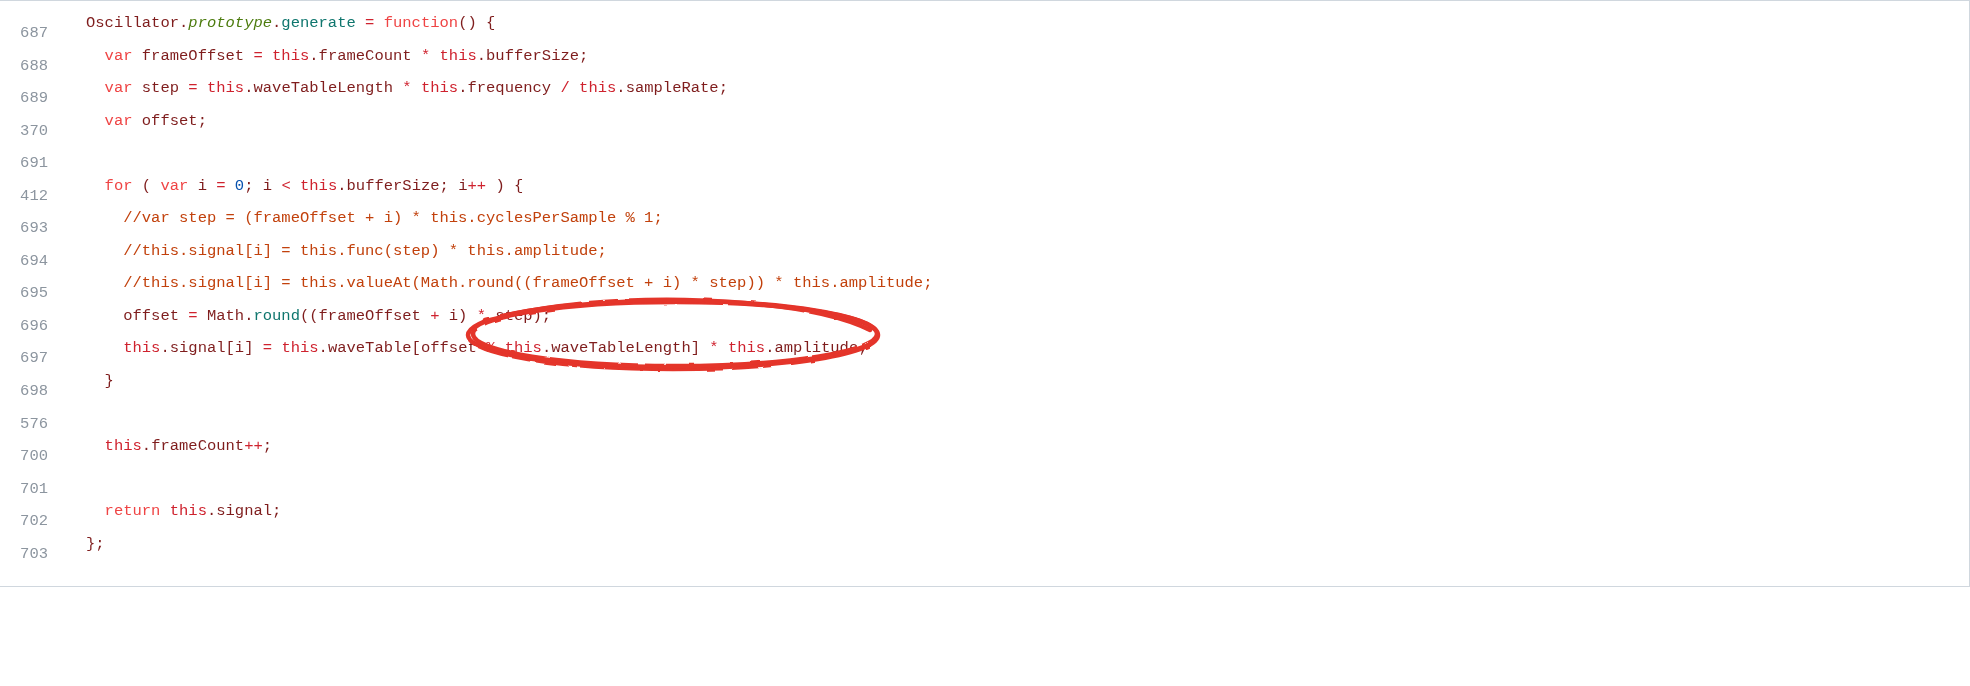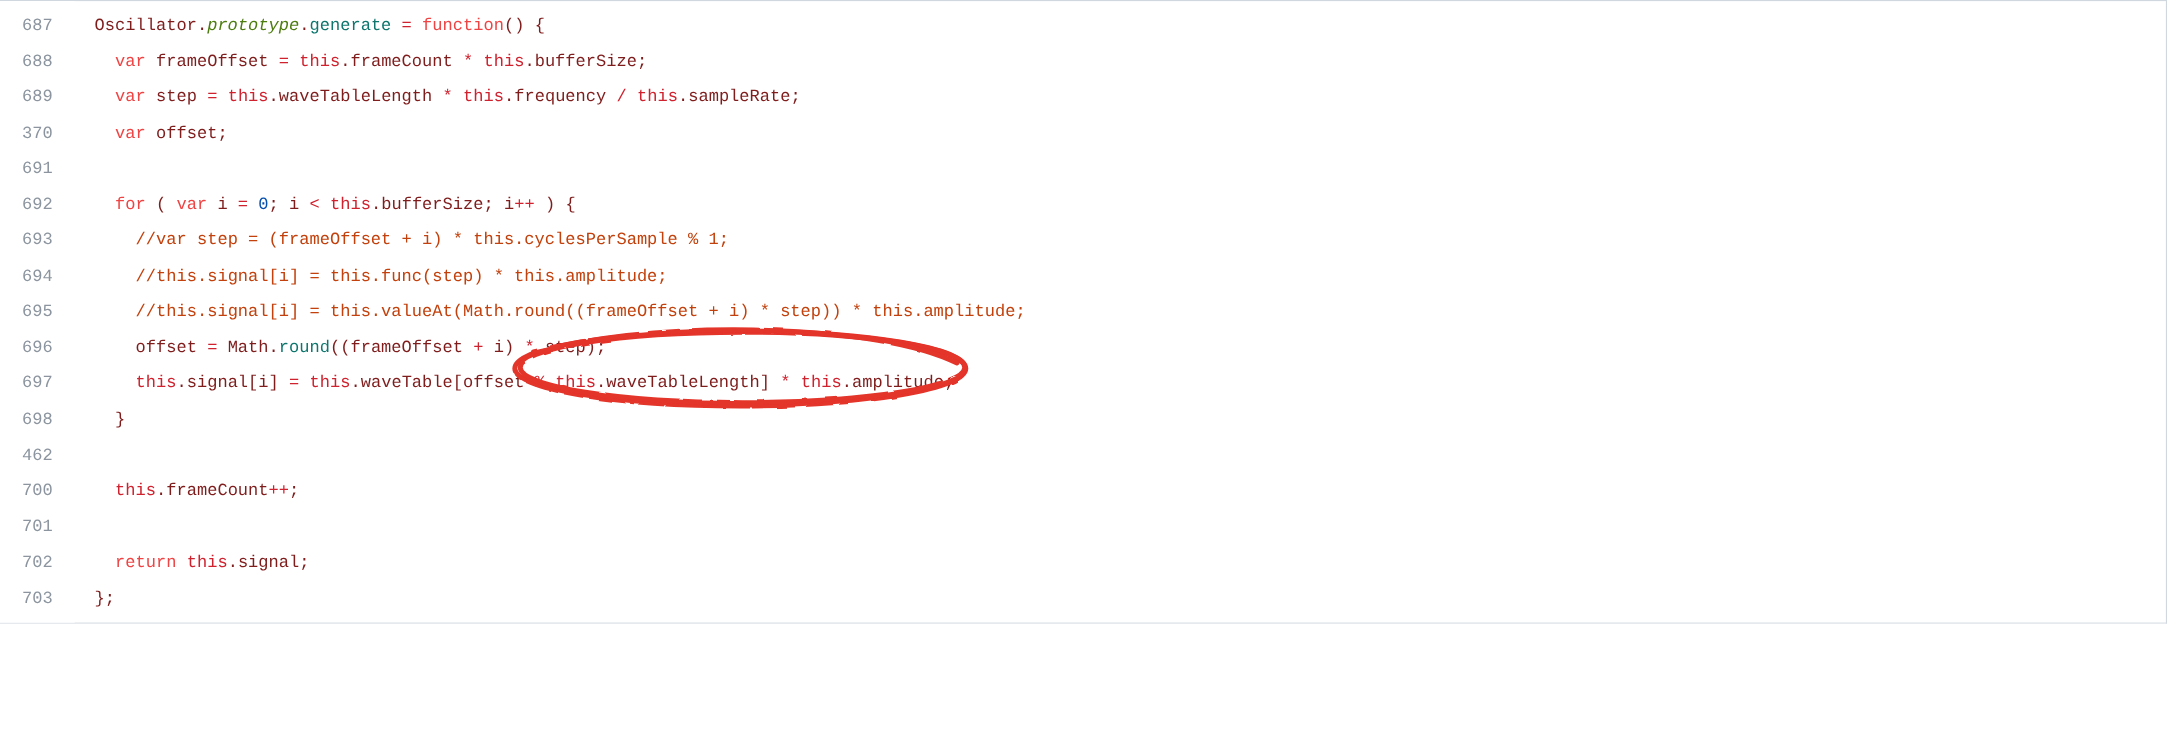--- a/index.html
+++ b/index.html
@@ -11,21 +11,21 @@
     line-height: 2.1;
   }
   .code-container {
     position: relative;
     display: flex;
     border-top: 1px solid #d0d7de;
     border-bottom: 1px solid #d0d7de;
     border-right: 1px solid #d0d7de;
   }
   .gutter {
-    padding: 6px 0;
+    padding: 16px 0;
     text-align: right;
     color: #8c959f;
     user-select: none;
     min-width: 68px;
     background: #ffffff;
   }
   .gutter div {
     padding-right: 20px;
   }
   .code {
@@ -51,28 +51,28 @@
 </head>
 <body>
 
 <div class="code-container">
   <div class="gutter" id="gutter">
       <div>687</div>
       <div>688</div>
       <div>689</div>
       <div>370</div>
       <div>691</div>
-      <div>692</div>
+      <div>412</div>
       <div>693</div>
       <div>694</div>
       <div>695</div>
       <div>696</div>
       <div>697</div>
       <div>698</div>
-      <div>462</div>
+      <div>576</div>
       <div>700</div>
       <div>701</div>
       <div>702</div>
       <div>703</div>
     </div>
   <div class="code" id="code"><div><span class="id">Oscillator</span><span class="id">.</span><span class="blue">prototype</span><span class="id">.</span><span class="fn">generate</span><span class="id"> </span><span class="op">=</span><span class="id"> </span><span class="kw">function</span><span class="id">() {</span></div><div><span class="id">  </span><span class="kw">var</span><span class="id"> frameOffset </span><span class="op">=</span><span class="id"> </span><span class="this">this</span><span class="id">.frameCount </span><span class="op">*</span><span class="id"> </span><span class="this">this</span><span class="id">.bufferSize;</span></div><div><span class="id">  </span><span class="kw">var</span><span class="id"> step </span><span class="op">=</span><span class="id"> </span><span class="this">this</span><span class="id">.waveTableLength </span><span class="op">*</span><span class="id"> </span><span class="this">this</span><span class="id">.frequency </span><span class="op">/</span><span class="id"> </span><span class="this">this</span><span class="id">.sampleRate;</span></div><div><span class="id">  </span><span class="kw">var</span><span class="id"> offset;</span></div><div>&nbsp;</div><div><span class="id">  </span><span class="kw">for</span><span class="id"> ( </span><span class="kw">var</span><span class="id"> i </span><span class="op">=</span><span class="id"> </span><span class="num">0</span><span class="id">; i </span><span class="op">&lt;</span><span class="id"> </span><span class="this">this</span><span class="id">.bufferSize; i</span><span class="op">++</span><span class="id"> ) {</span></div><div><span class="id">    </span><span class="cmt">//var step = (frameOffset + i) * this.cyclesPerSample % 1;</span></div><div><span class="id">    </span><span class="cmt">//this.signal[i] = this.func(step) * this.amplitude;</span></div><div><span class="id">    </span><span class="cmt">//this.signal[i] = this.valueAt(Math.round((frameOffset + i) * step)) * this.amplitude;</span></div><div><span class="id">    offset </span><span class="op">=</span><span class="id"> Math.</span><span class="fn">round</span><span class="id">((frameOffset </span><span class="op">+</span><span class="id"> i) </span><span class="op">*</span><span class="id"> step);</span></div><div><span class="id">    </span><span class="this">this</span><span class="id">.signal[i] </span><span class="op">=</span><span class="id"> </span><span class="this">this</span><span class="id">.waveTable[offset </span><span class="op">%</span><span class="id"> </span><span class="this">this</span><span class="id">.waveTableLength] </span><span class="op">*</span><span class="id"> </span><span class="this">this</span><span class="id">.amplitude;</span></div><div><span class="id">  }</span></div><div>&nbsp;</div><div><span class="id">  </span><span class="this">this</span><span class="id">.frameCount</span><span class="op">++</span><span class="id">;</span></div><div>&nbsp;</div><div><span class="id">  </span><span class="kw">return</span><span class="id"> </span><span class="this">this</span><span class="id">.signal;</span></div><div><span class="id">};</span></div></div>
 
   <div class="annot" style="left:455px; top:289px;">
     <svg width="440" height="90" viewBox="0 0 440 90">
       <defs>

